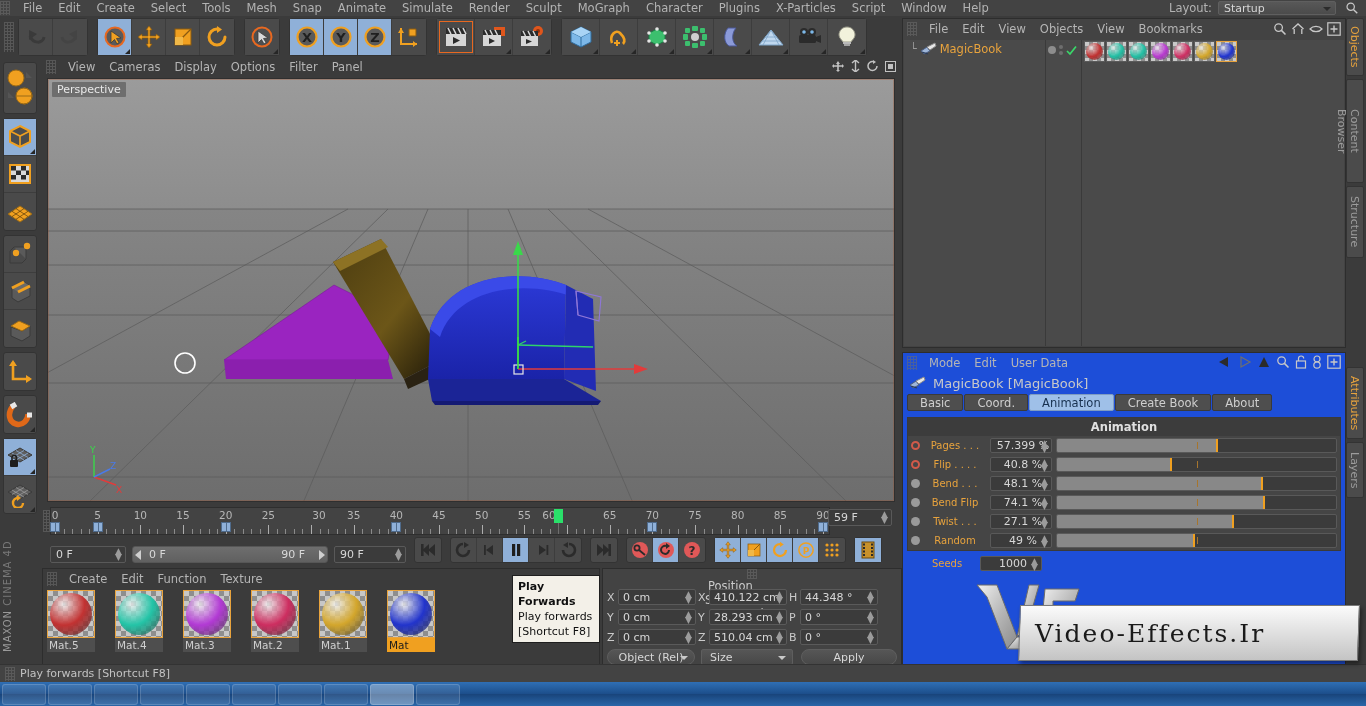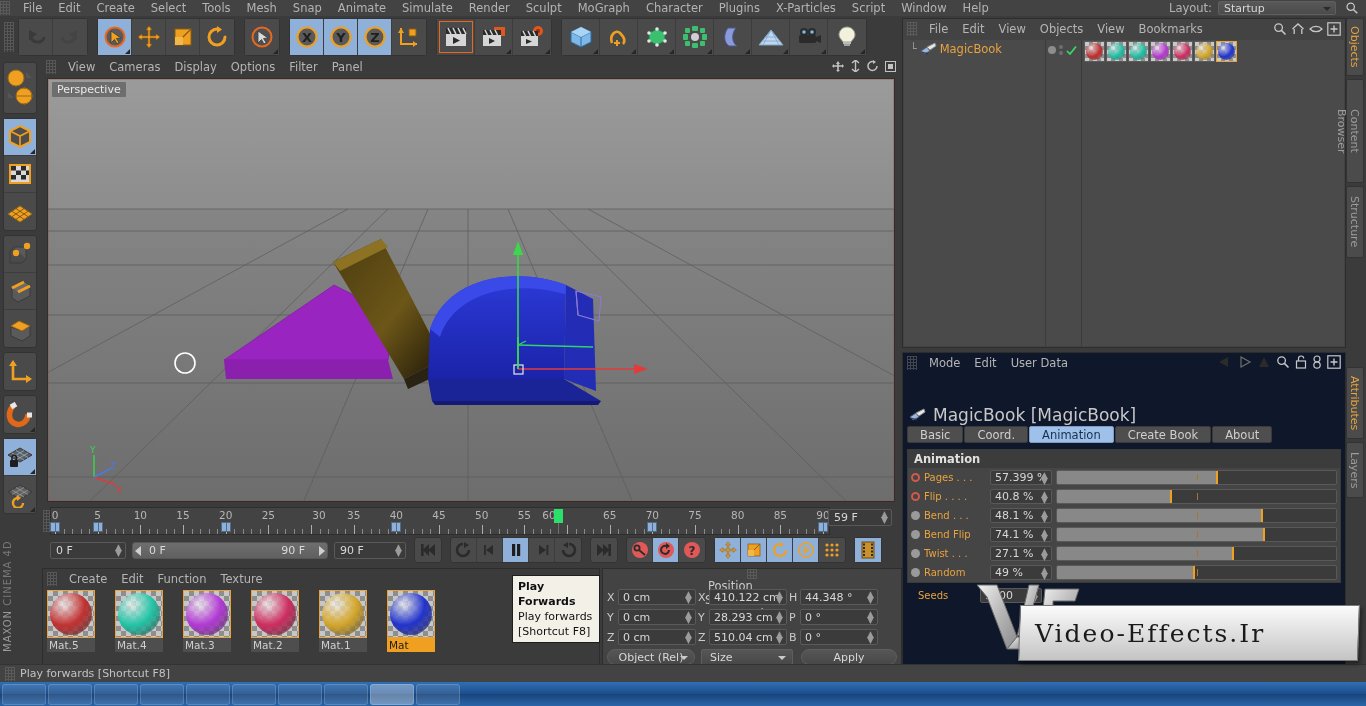--- a/index.html
+++ b/index.html
@@ -107,24 +107,24 @@
   .om-tags{ flex:1; background:#4a4a4a; padding:1px 0 0 2px; display:flex; gap:1px; align-items:flex-start;}
   .tagdot{
     width:21px; height:21px; border:1px solid #5a5a5a;
     background:
       repeating-conic-gradient(#8e8e8e 0% 25%, #c9c9c9 0% 50%) 0 0/8px 8px;
     display:flex; align-items:center; justify-content:center;
   }
   .tagdot.sel{ border:1px solid #e8a33d; }
   .ball{ width:17px; height:17px; border-radius:50%; }
 
-  .attrman{ position:absolute; left:0; top:334px; width:444px; height:330px; background:#0f172a; border:1px solid #2d2d2d; }
+  .attrman{ position:absolute; left:0; top:334px; width:444px; height:330px; background:#1d4ed8; border:1px solid #2d2d2d;text-align:center; }
   .at-menubar{ height:20px; display:flex; align-items:center; padding-left:4px; position:relative; }
   .at-menubar .icons{ position:absolute; right:4px; top:2px; display:flex; gap:5px; align-items:center; }
-  .at-title{ height:20px; display:flex; align-items:center; gap:6px; padding-left:6px; color:#c8c8c8; font-size:17px;margin-top:32px; }
+  .at-title{ height:20px; display:flex; align-items:center; gap:6px; padding-left:6px; color:#c8c8c8; font-size:13px; }
   .at-tabs{ display:flex; gap:1px; padding:1px 4px 0 4px; }
   .at-tab{
     height:17px; line-height:16px; padding:0 12px; font-size:11.5px; color:#cfcfcf;
     background:#4e4e4e; border:1px solid #3a3a3a; border-radius:2px; cursor:default; white-space:nowrap;
   }
   .at-tab.on{ background:#9fc0e8; color:#17304e; border-color:#7e9cc2; }
   .sect{
     margin:6px 4px 0 4px; border:1px solid #3a3a3a; background:#454545;
   }
   .sect-hdr{ background:#3c3c3c; color:#e0e0e0; font-weight:bold; font-size:11.5px; padding:2px 6px; }
@@ -155,21 +155,21 @@
   .tfield{
     height:17px; background:#3b3b3b; border:1px solid #595959; border-radius:2px;
     color:#d7d7d7; font-size:11px; line-height:16px; padding-left:5px; position:relative;
   }
   .rangebar{
     height:17px; background:linear-gradient(#6e6e6e,#606060); border:1px solid #565656; border-radius:3px;
     position:relative; color:#d9d9d9; font-size:11px; line-height:16px;
   }
   .rangebar .arrL{ position:absolute; left:2px; top:3px; border-top:5px solid transparent;border-bottom:5px solid transparent;border-right:6px solid #cfcfcf;}
   .rangebar .arrR{ position:absolute; right:2px; top:3px; border-top:5px solid transparent;border-bottom:5px solid transparent;border-left:6px solid #cfcfcf;}
-  .transport{ position:absolute; left:8px; top:33px; display:flex; align-items:center; gap:0; }
+  .transport{ position:absolute; left:8px; top:33px; display:flex; align-items:flex-end; gap:0; }
   .tgrp2{ display:flex; background:#4a4a4a; border:1px solid #333; border-radius:3px; margin-left:8px; height:26px; align-items:center;}
   .tb{ width:26px; height:24px; display:flex; align-items:center; justify-content:center; border-right:1px solid #3d3d3d;}
   .tb:last-child{border-right:none;}
   .tb.on{ background:#8fb0d8; }
 
   
   .matwrap{ position:absolute; left:42px; top:568px; width:558px; height:114px; background:#3b3b3b; border:1px solid #2d2d2d;}
   .mat-menubar{ height:19px; display:flex; align-items:center; padding-left:4px; }
   .mats{ display:flex; gap:20px; padding:2px 0 0 4px; }
   .matcell{ width:48px; }

